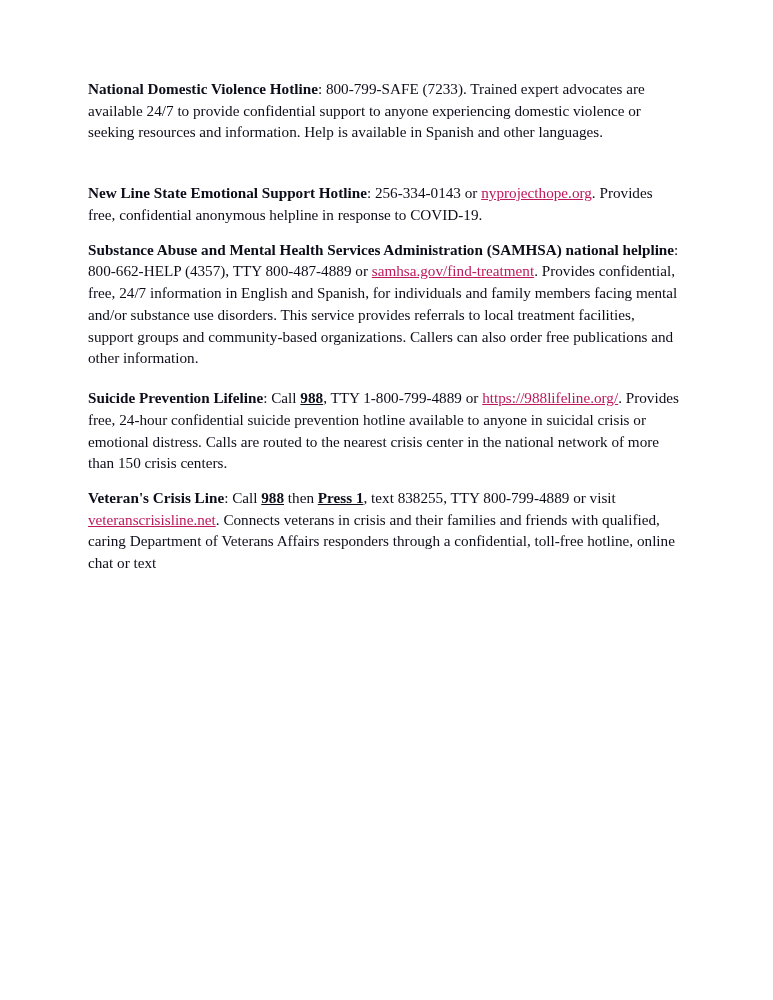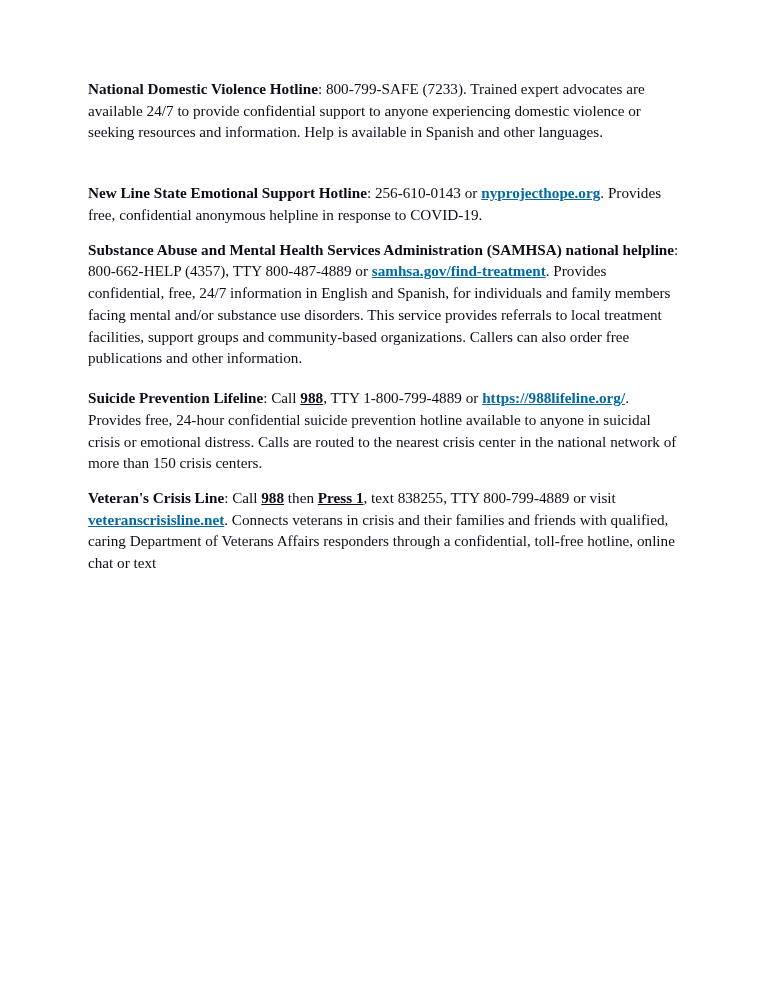--- a/index.html
+++ b/index.html
@@ -36,23 +36,23 @@
     color: #0d0d1a;
     text-align: left;
   }
   .gap-lg { height: 26px; }
   .gap-md { height: 18px; }
   .gap-sm { height: 13px; }
   .lead {
     font-weight: bold;
   }
   .link {
-    color: #0369a1;
+    color: #be185d;
     text-decoration: underline;
-    font-weight: bold;
+    font-weight: normal;
     cursor: pointer;
   }
   .bold {
     font-weight: bold;
     text-decoration: underline;
   }
   .para span { white-space: normal; }
 </style>
 </head>
 <body>
@@ -60,21 +60,21 @@
 <div class="page">
   <div class="content">
 
     <p class="para"><span class="lead">National Domestic Violence Hotline</span><span>: 800-799-SAFE (7233). Trained expert advocates are available 24/7 to provide confidential support to anyone experiencing domestic violence or seeking resources and information. Help is available in Spanish and other languages.</span></p>
 
     <div class="gap-lg"></div>
 
 
     <div class="gap-sm"></div>
 
-    <p class="para"><span class="lead">New Line State Emotional Support Hotline</span><span>: 256-610-0143 or </span><a class="link">nyprojecthope.org</a><span>. Provides free, confidential anonymous helpline in response to COVID-19.</span></p>
+    <p class="para"><span class="lead">New Line State Emotional Support Hotline</span><span>: 256-334-0143 or </span><a class="link">nyprojecthope.org</a><span>. Provides free, confidential anonymous helpline in response to COVID-19.</span></p>
 
     <div class="gap-sm"></div>
 
     <p class="para"><span class="lead">Substance Abuse and Mental Health Services Administration (SAMHSA) national helpline</span><span>: 800-662-HELP (4357), TTY 800-487-4889 or </span><a class="link">samhsa.gov/find-treatment</a><span>. Provides confidential, free, 24/7 information in English and Spanish, for individuals and family members facing mental and/or substance use disorders. This service provides referrals to local treatment facilities, support groups and community-based organizations. Callers can also order free publications and other information.</span></p>
 
     <div class="gap-md"></div>
 
     <p class="para"><span class="lead">Suicide Prevention Lifeline</span><span>: Call </span><span class="bold">988</span><span>, TTY 1-800-799-4889 or </span><a class="link">https://988lifeline.org/</a><span>. Provides free, 24-hour confidential suicide prevention hotline available to anyone in suicidal crisis or emotional distress. Calls are routed to the nearest crisis center in the national network of more than 150 crisis centers.</span></p>
 
     <div class="gap-sm"></div>

